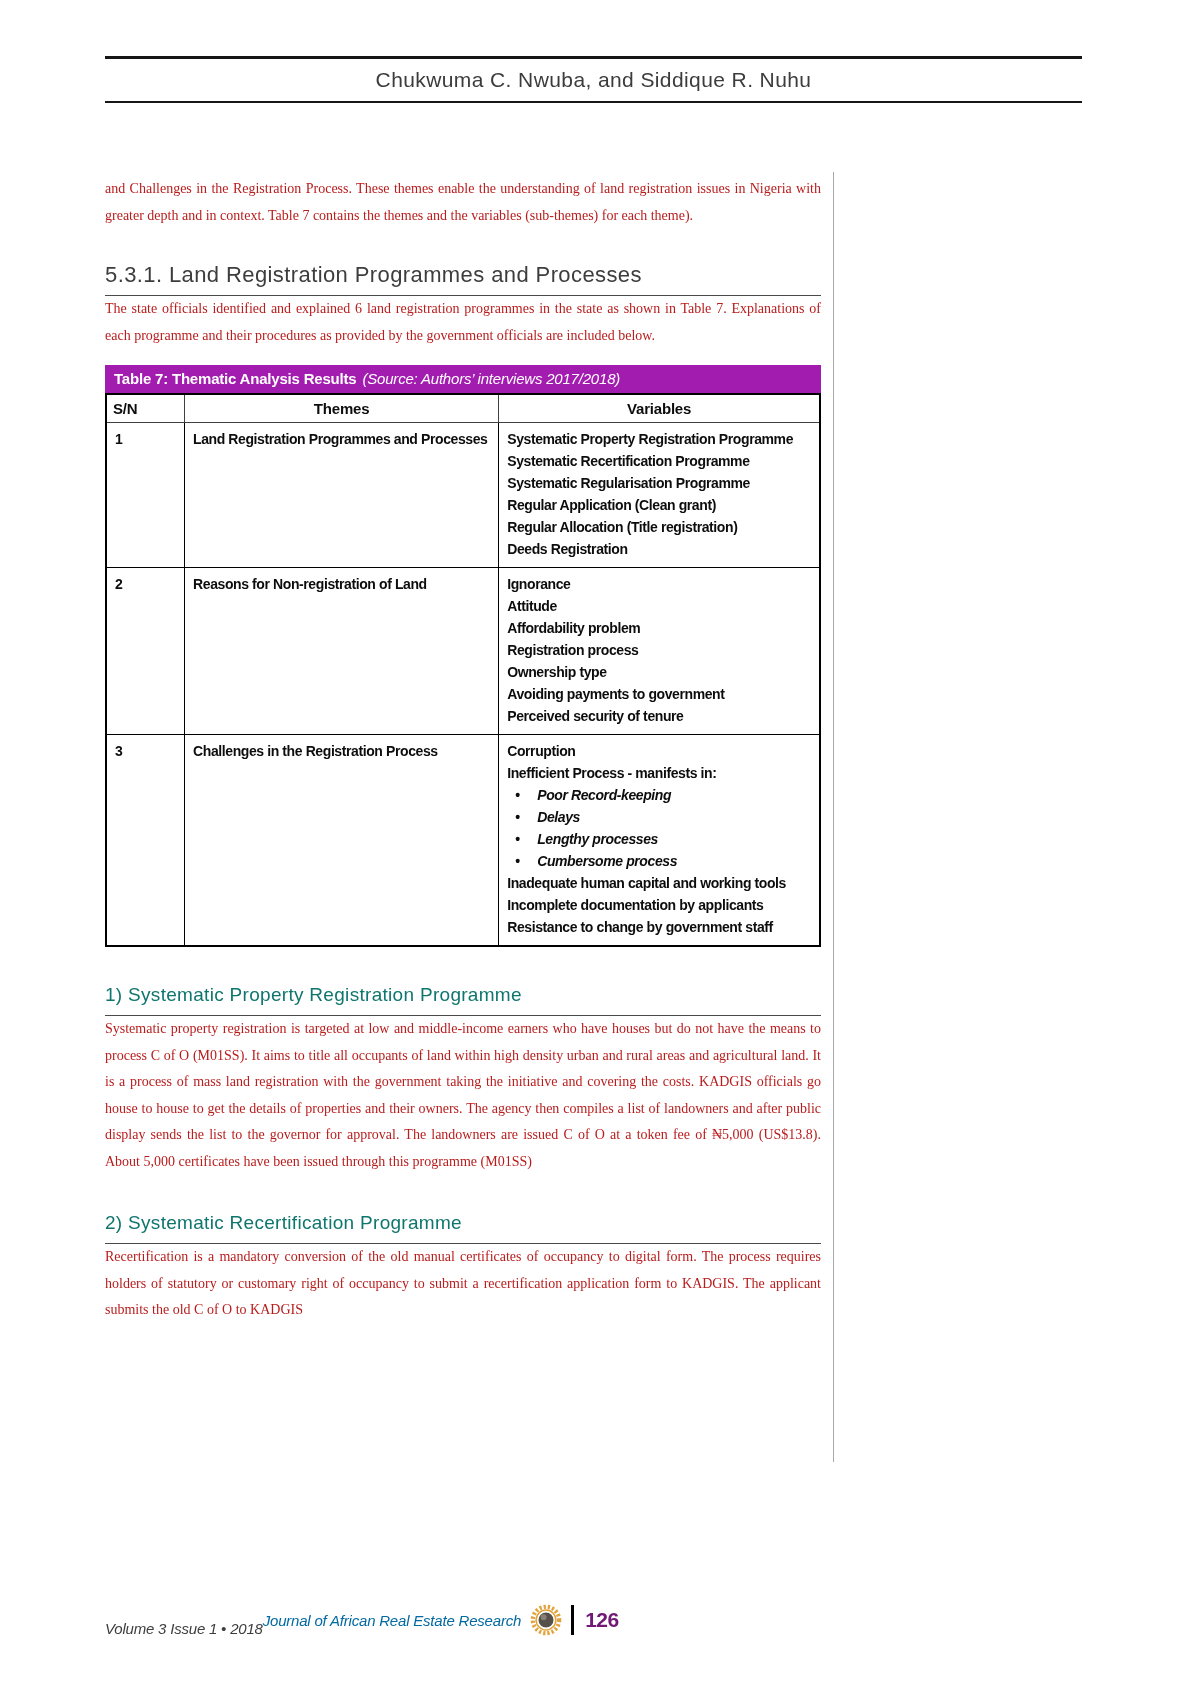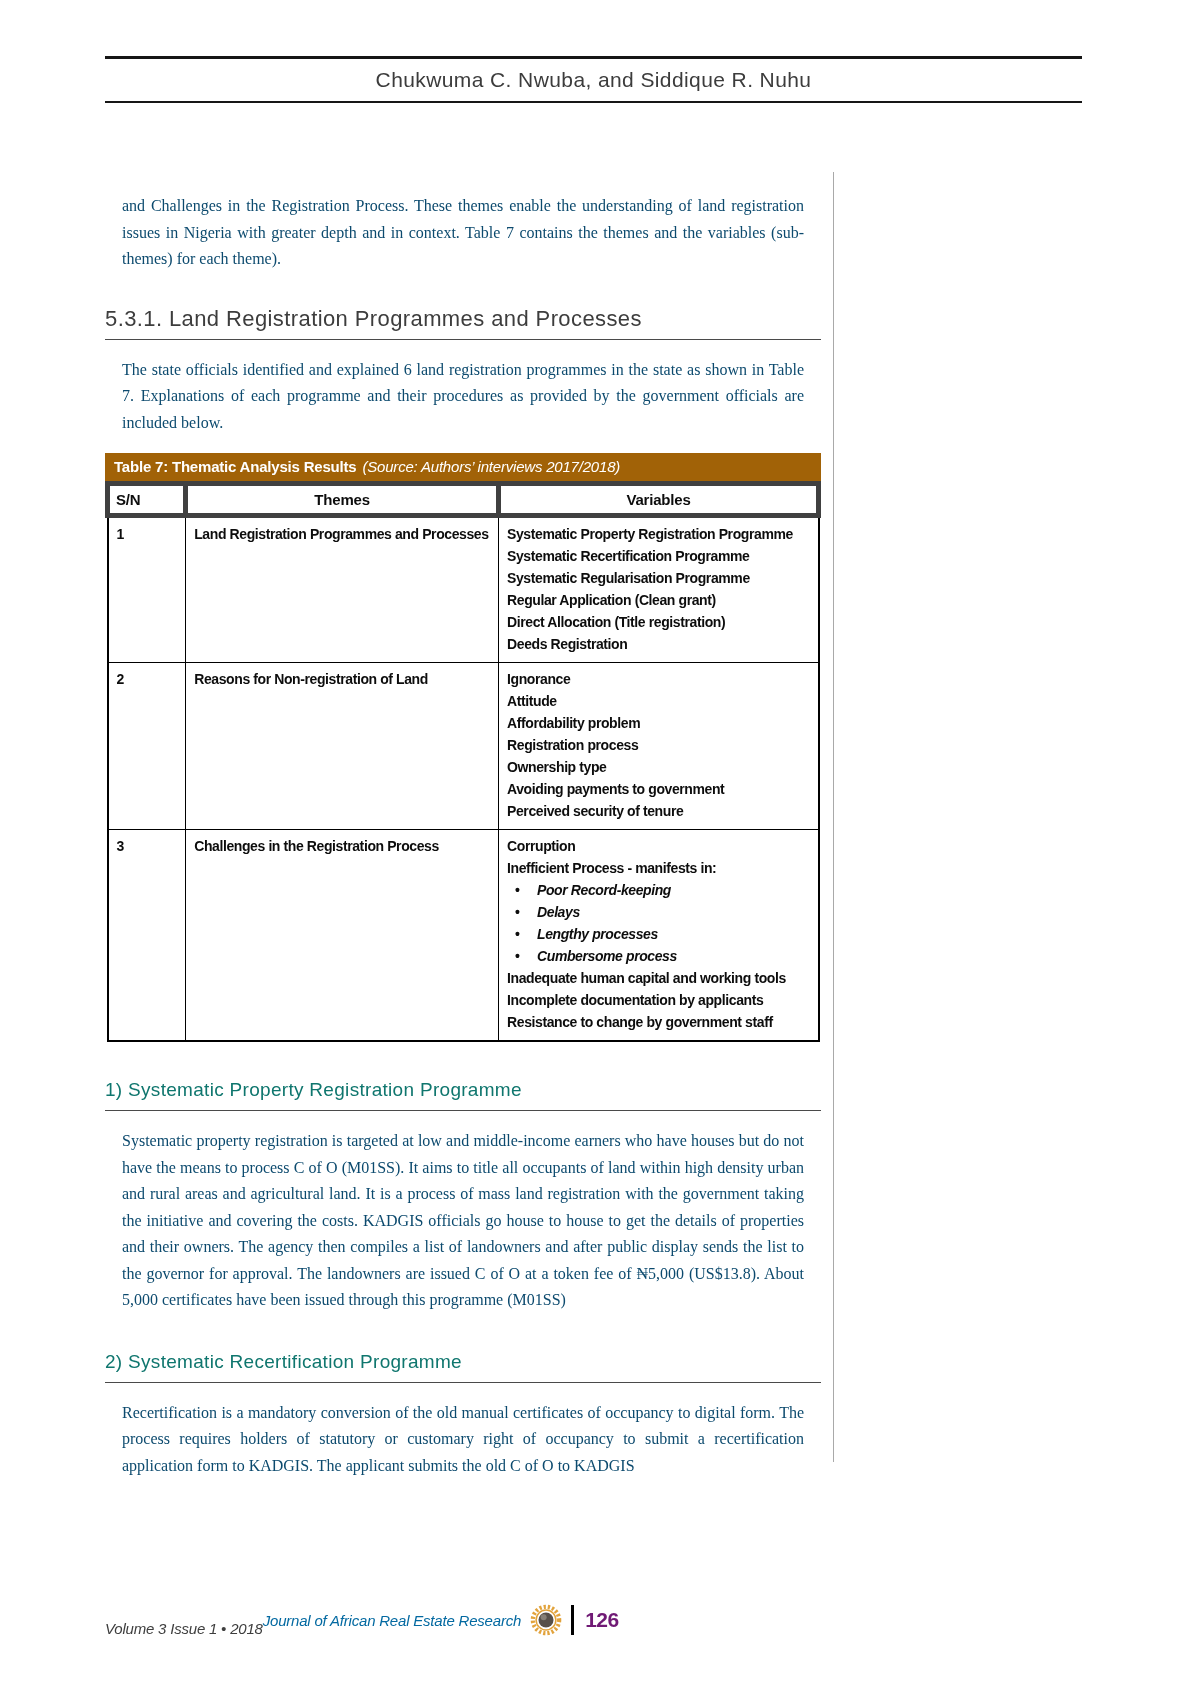--- a/index.html
+++ b/index.html
@@ -14,46 +14,46 @@
     padding:9px 2px 9px;text-align:center;
     font-family:"Liberation Sans", sans-serif;font-size:21px;color:#3c3c3c;
     letter-spacing:0.4px;font-weight:400;
   }
   
   .margin-line{
     position:absolute;left:833px;top:172px;width:1px;height:1290px;background:#a9a9a9;
   }
   
   .content{position:absolute;left:105px;top:176px;width:716px;}
-  p.body{font-size:16px;line-height:26.5px;text-align:justify;margin:17px;color:#0c4a6e;}
+  p.body{font-size:14px;line-height:26.5px;text-align:justify;margin:0;color:#b91c1c;}
   .sec-title{
     font-family:"Liberation Sans", sans-serif;font-weight:400;font-size:22px;
     color:#3d3d3d;letter-spacing:0.4px;margin:33px 0 0;padding-bottom:7px;
     border-bottom:1.5px solid #4a4a4a;
   }
   .sub-title{
     font-family:"Liberation Sans", sans-serif;font-weight:400;font-size:19px;
     color:#0f766e;letter-spacing:0.3px;margin:37px 0 0;padding-bottom:9px;
     border-bottom:1.5px solid #4a4a4a;
   }
   .after-title{margin-top:22px;}
   
   .table-wrap{margin-top:16px;}
   .table-title{
-    background:#a16207;color:#ffffff;font-family:"Liberation Sans", sans-serif;
+    background:#a21caf;color:#ffffff;font-family:"Liberation Sans", sans-serif;
     font-size:15px;padding:5px 9px 6px;letter-spacing:-0.2px;
   }
   .table-title .tbold{font-weight:700;}
   .table-title .tsrc{font-style:italic;font-weight:400;margin-left:6px;}
   table.thematic{
     width:100%;border-collapse:collapse;border:2px solid #000;
     font-family:"Liberation Sans", sans-serif;table-layout:fixed;
   }
   table.thematic th{
-    border:5px solid #404040;font-size:15px;padding:5px 6px;letter-spacing:-0.2px;
+    border:1px solid #404040;font-size:15px;padding:5px 6px;letter-spacing:-0.2px;
     font-weight:700;color:#0d0d0d;
   }
   th.h-sn{text-align:left;padding-left:9px;}
   table.thematic td{
     border:1px solid #000;vertical-align:top;font-size:14px;font-weight:700;
     letter-spacing:-0.4px;line-height:22px;padding:5px 8px 7px;color:#0d0d0d;
   }
   .cell-sn{padding-left:9px;}
   .cell-theme{padding-left:13px;}
   .var-line{white-space:normal;}
@@ -109,21 +109,21 @@
       </thead>
       <tbody>
           <tr>
             <td class="cell-sn">1</td>
             <td class="cell-theme">Land Registration Programmes and Processes</td>
             <td class="cell-vars">
               <div class="var-line"><span class="vtext">Systematic Property Registration Programme</span></div>
               <div class="var-line"><span class="vtext">Systematic Recertification Programme</span></div>
               <div class="var-line"><span class="vtext">Systematic Regularisation Programme</span></div>
               <div class="var-line"><span class="vtext">Regular Application (Clean grant)</span></div>
-              <div class="var-line"><span class="vtext">Direct Allocation (Title registration)</span></div>
+              <div class="var-line"><span class="vtext">Regular Allocation (Title registration)</span></div>
               <div class="var-line"><span class="vtext">Deeds Registration</span></div>
             </td>
           </tr>
           <tr>
             <td class="cell-sn">2</td>
             <td class="cell-theme">Reasons for Non-registration of Land</td>
             <td class="cell-vars">
               <div class="var-line"><span class="vtext">Ignorance</span></div>
               <div class="var-line"><span class="vtext">Attitude</span></div>
               <div class="var-line"><span class="vtext">Affordability problem</span></div>

